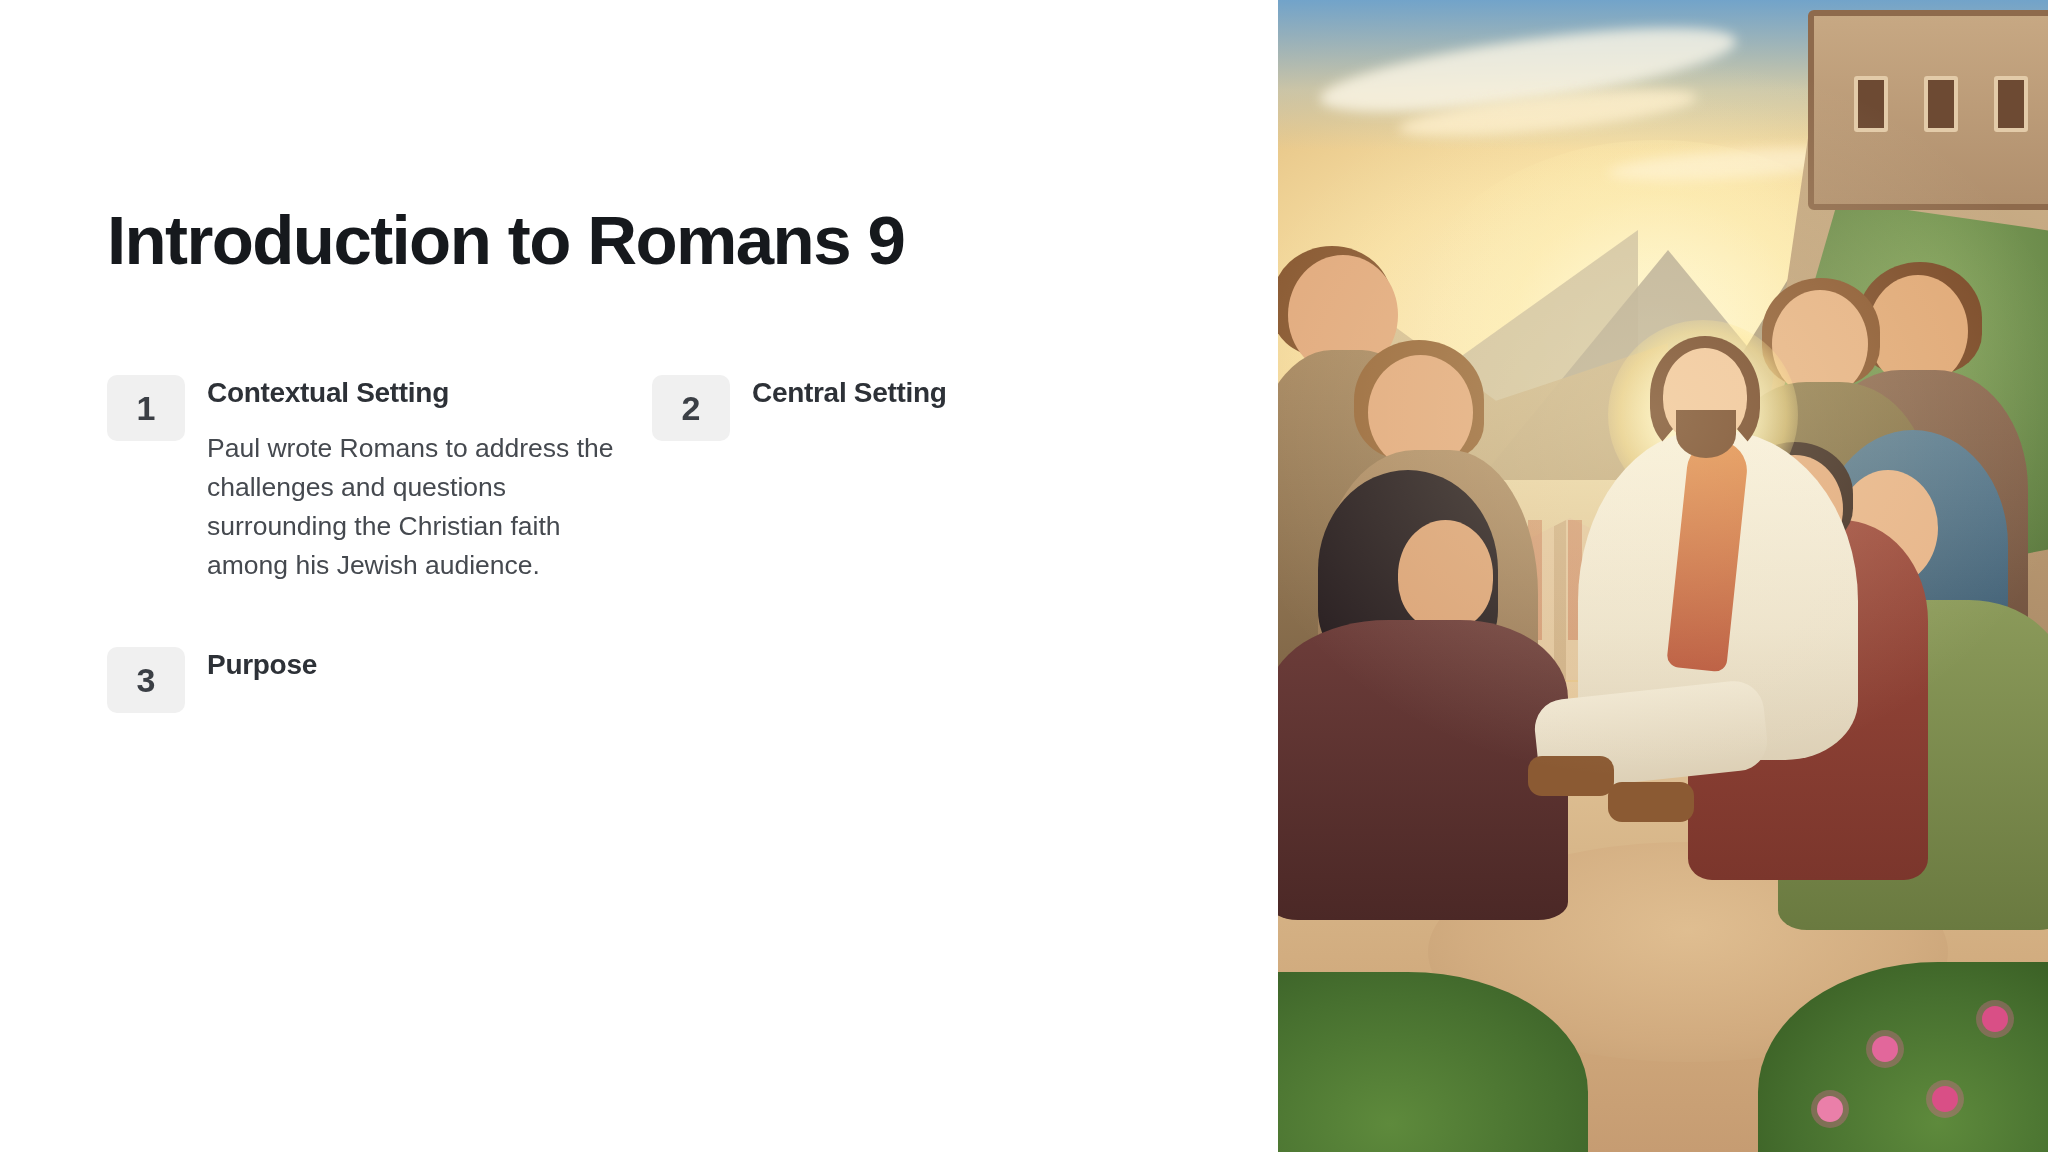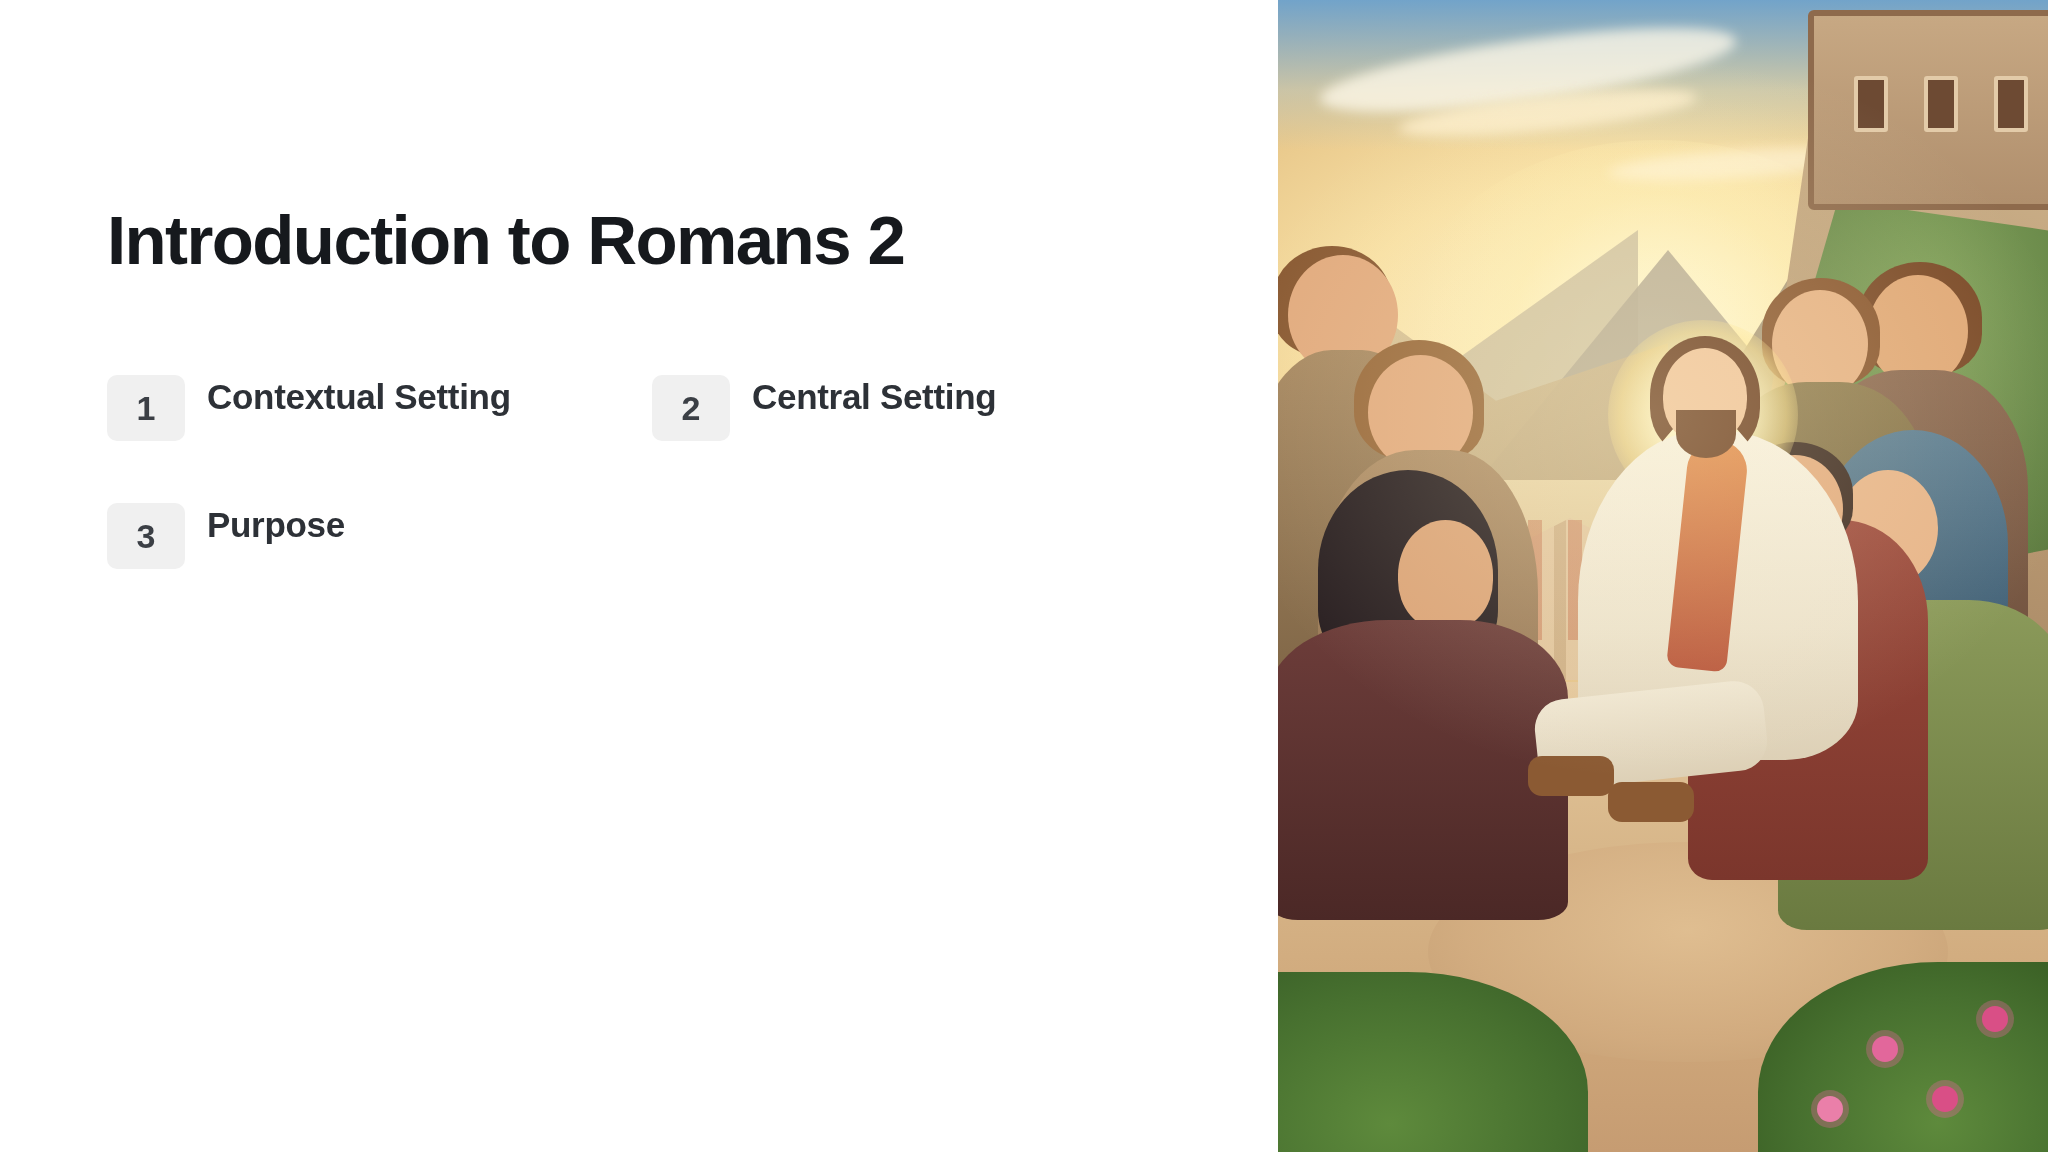--- a/index.html
+++ b/index.html
@@ -59,21 +59,21 @@
     justify-content: center;
     font-size: 34px;
     font-weight: 600;
     color: #3b3f45;
     margin-top: 2px;
   }
   .point-body {
     padding-top: 4px;
   }
   .point-title {
-    font-size: 35px;
+    font-size: 28px;
     font-weight: 700;
     color: #2d3137;
     letter-spacing: -0.3px;
     margin-bottom: 20px;
   }
   .point-text {
     font-size: 26.5px;
     line-height: 1.47;
     color: #45494f;
     max-width: 420px;
@@ -319,28 +319,29 @@
     background: radial-gradient(ellipse 620px 520px at 48% 36%, rgba(255,245,205,0.30) 0%, rgba(255,235,180,0) 70%);
     pointer-events: none;
   }
 </style>
 </head>
 <body>
 
 <div class="slide">
 
   <div class="content">
-    <h1 class="slide-title">Introduction to Romans 2</h1>
+    <h1 class="slide-title">Introduction to Romans 9</h1>
 
     <div class="points-grid">
 
       <div class="point">
         <div class="badge">1</div>
         <div class="point-body">
           <div class="point-title">Contextual Setting</div>
+          <div class="point-text">Paul wrote Romans to address the challenges and questions surrounding the Christian faith among his Jewish audience.</div>
         </div>
       </div>
 
       <div class="point">
         <div class="badge">2</div>
         <div class="point-body">
           <div class="point-title">Central Setting</div>
         </div>
       </div>
 

